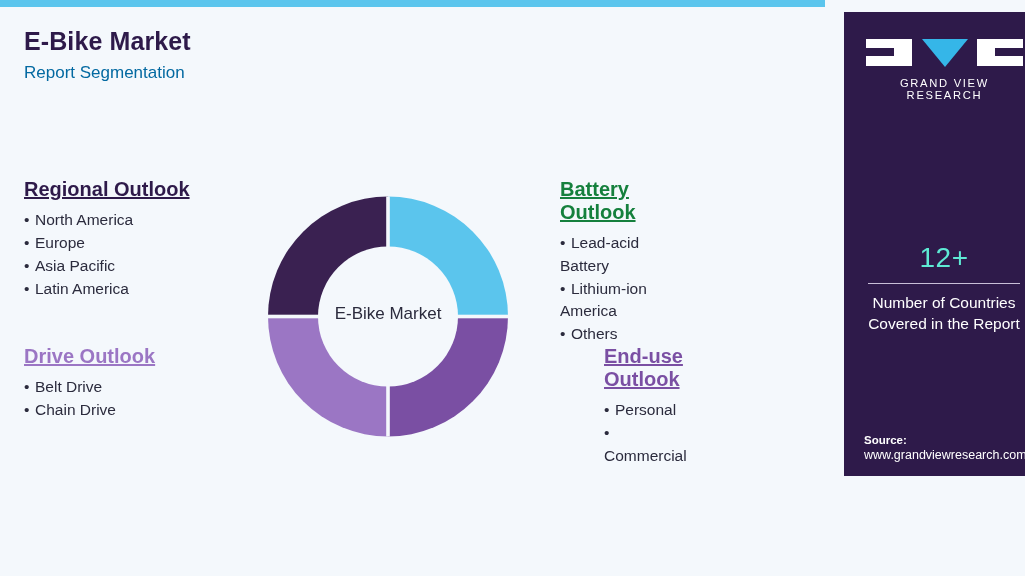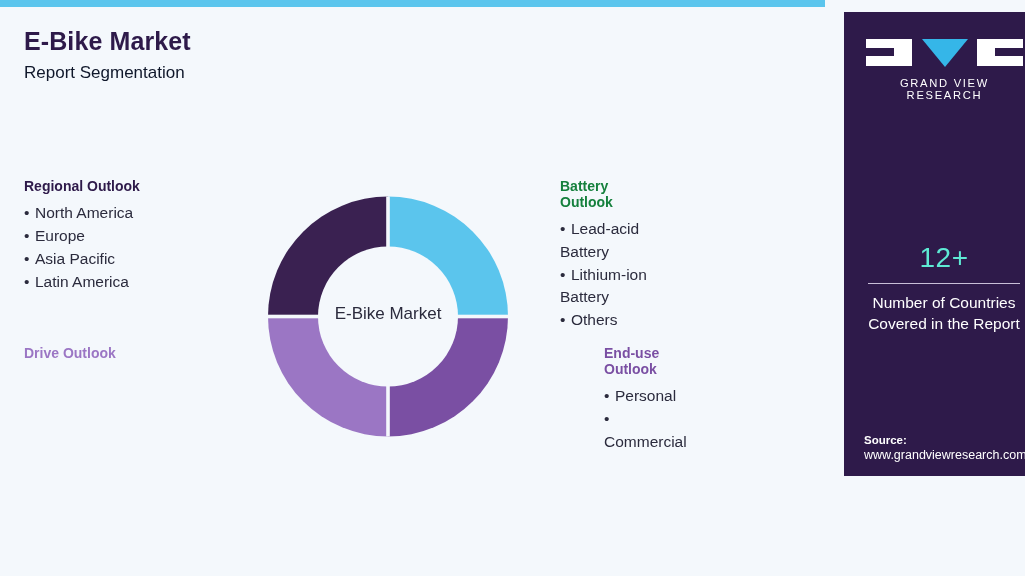--- a/index.html
+++ b/index.html
@@ -36,21 +36,21 @@
     top: 20px;
   }
   .main-title {
     font-size: 25px;
     font-weight: bold;
     color: #2e1a4a;
     letter-spacing: 0.1px;
   }
   .sub-title {
     font-size: 17px;
-    color: #0f172a;
+    color: #0369a1;
     margin-top: 7px;
     font-weight: normal;
   }
 
   
   .donut-wrap {
     position: absolute;
     left: 248px;
     top: 164px;
     width: 280px;
@@ -61,23 +61,24 @@
     left: 0; right: 0;
     top: 133px;
     text-align: center;
     font-size: 17px;
     color: #2b2b3d;
   }
 
   
   .section { position: absolute; }
   .section h3 {
-    font-size: 14px;
+    font-size: 20px;
     font-weight: bold;
     margin-bottom: 8px;
+    text-decoration: underline;
   }
   .section ul { list-style: none; }
   .section li {
     font-size: 15.5px;
     color: #2b2b3d;
     line-height: 22.5px;
     padding-bottom: 0.5px;
   }
   .section li::before {
     content: "\2022";
@@ -236,27 +237,31 @@
       <ul>
         <li>North America</li>
         <li>Europe</li>
         <li>Asia Pacific</li>
         <li>Latin America</li>
       </ul>
     </div>
 
     <div class="section" id="sec-drive">
       <h3>Drive Outlook</h3>
+      <ul>
+        <li>Belt Drive</li>
+        <li>Chain Drive</li>
+      </ul>
     </div>
 
     <div class="section" id="sec-battery">
       <h3>Battery Outlook</h3>
       <ul>
         <li>Lead-acid Battery</li>
-        <li>Lithium-ion Battery</li>
+        <li>Lithium-ion America</li>
         <li>Others</li>
       </ul>
     </div>
 
     <div class="section" id="sec-enduse">
       <h3>End-use Outlook</h3>
       <ul>
         <li>Personal</li>
         <li>Commercial</li>
       </ul>

